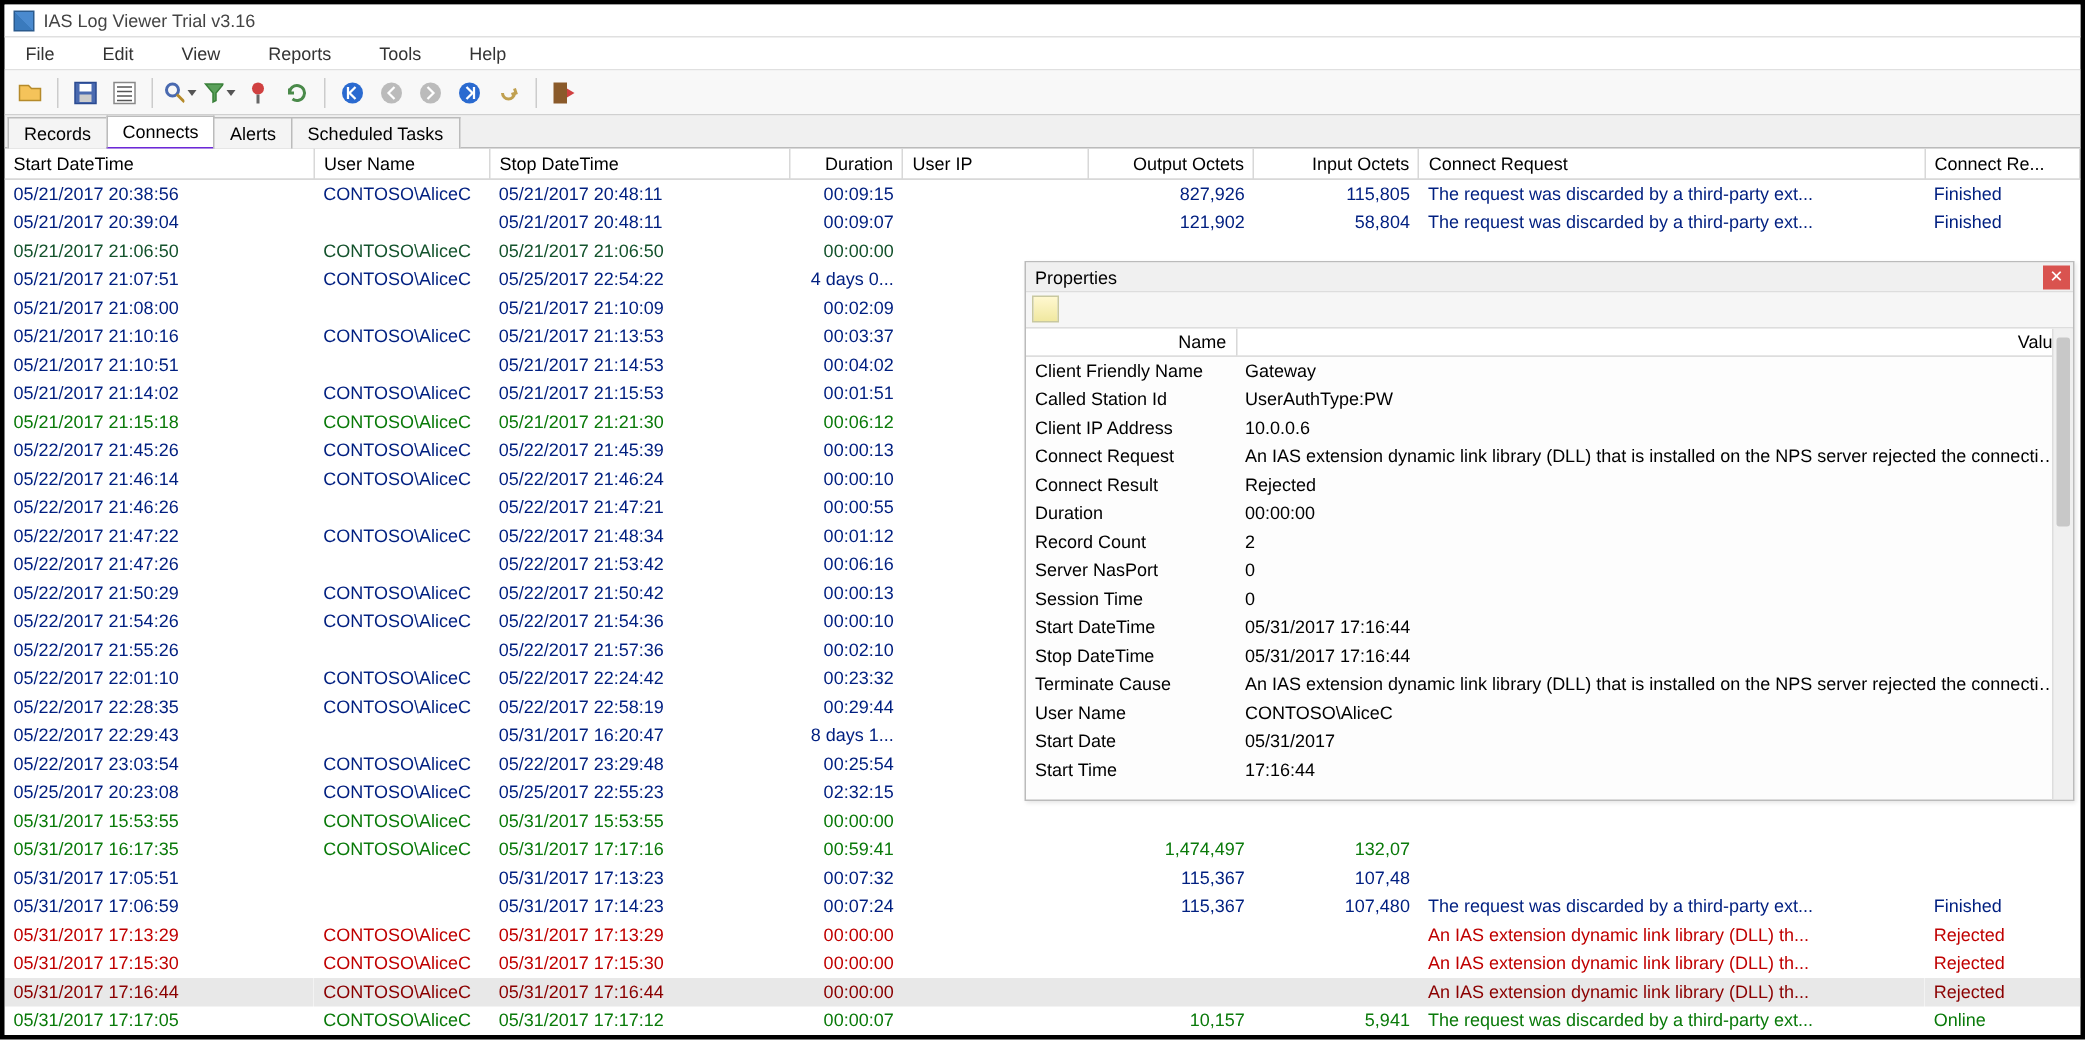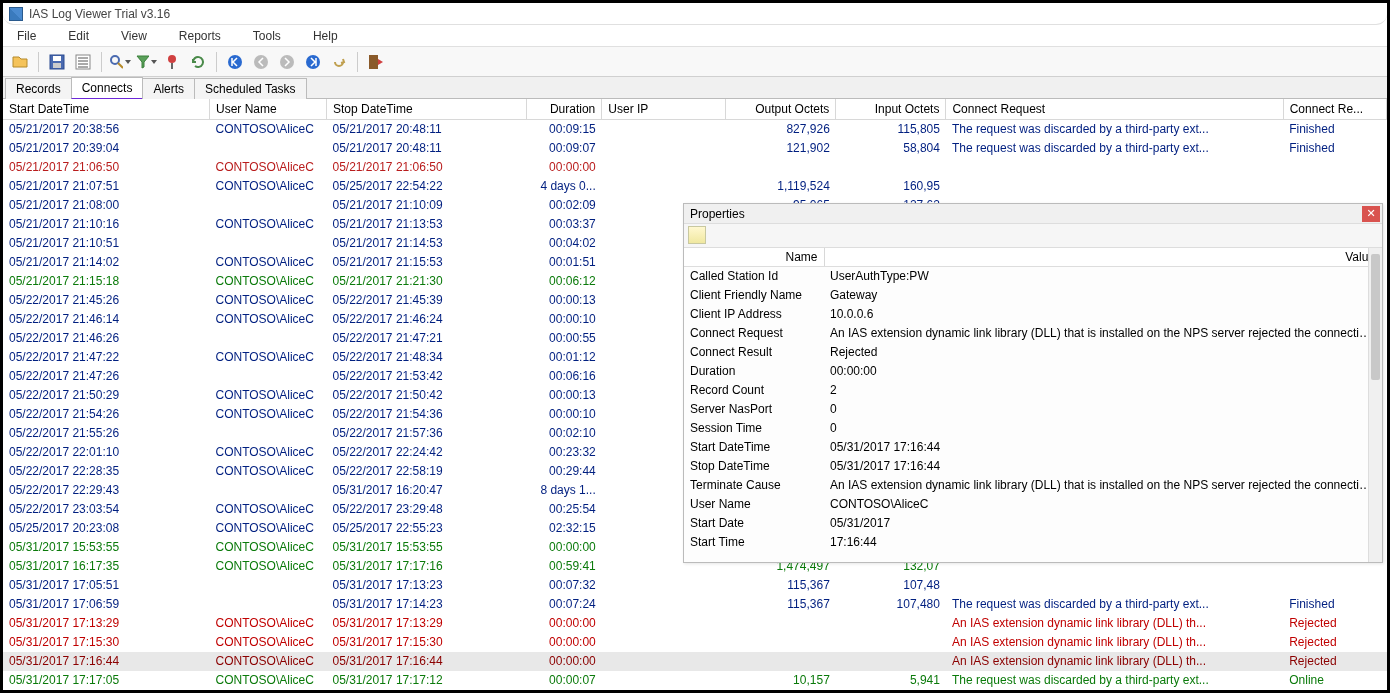--- a/index.html
+++ b/index.html
@@ -18,21 +18,20 @@
   
   .titlebar {
     display: flex;
     align-items: center;
     height: 22px;
     padding: 0 6px;
     background: #fff;
     color: #444;
     border-bottom: 1px solid #e0e0e0;
     gap: 6px;
-    border-radius: 11px;
   }
   .titlebar .app-icon {
     width: 14px; height: 14px;
     background: linear-gradient(45deg, #3a7abd 50%, #4a8acf 50%);
     border: 1px solid #2a5a8d;
   }
   
   .menubar {
     display: flex;
     align-items: center;
@@ -127,30 +126,30 @@
     padding: 1px 6px;
     white-space: nowrap;
     overflow: hidden;
     text-overflow: ellipsis;
     font-size: 12px;
     line-height: 17px;
   }
   .col-r { text-align: right; }
   tbody tr { height: 17px; }
   .c-navy { color: #001f80; }
-  .c-gray { color: #b91c1c; }
+  .c-gray { color: #14532d; }
   .c-green { color: #0a7a0a; }
   .c-red { color: #c00000; padding-left: 28px; }
   .c-darkred { color: #8b0000; }
   tr.sel { background: #e8e8e8; }
   
   .props-panel {
     position: absolute;
     left: 680px;
-    top: 200px;
+    top: 171px;
     width: 700px;
     height: 360px;
     background: #fdfdfd;
     border: 1px solid #bbb;
     box-shadow: 1px 1px 3px rgba(0,0,0,0.1);
     display: flex;
     flex-direction: column;
     z-index: 10;
   }
   .props-title {
@@ -706,26 +705,26 @@
           <col>
         </colgroup>
       <thead>
           <tr>
         <th>Name</th>
         <th>Value</th>
       </tr>
         </thead>
       <tbody id="propsbody">
           <tr>
+            <td>Client Friendly Name</td>
+            <td>Gateway</td>
+          </tr>
+          <tr>
             <td>Called Station Id</td>
             <td>UserAuthType:PW</td>
-          </tr>
-          <tr>
-            <td>Client Friendly Name</td>
-            <td>Gateway</td>
           </tr>
           <tr>
             <td>Client IP Address</td>
             <td>10.0.0.6</td>
           </tr>
           <tr>
             <td>Connect Request</td>
             <td>An IAS extension dynamic link library (DLL) that is installed on the NPS server rejected the connection request.</td>
           </tr>
           <tr>

